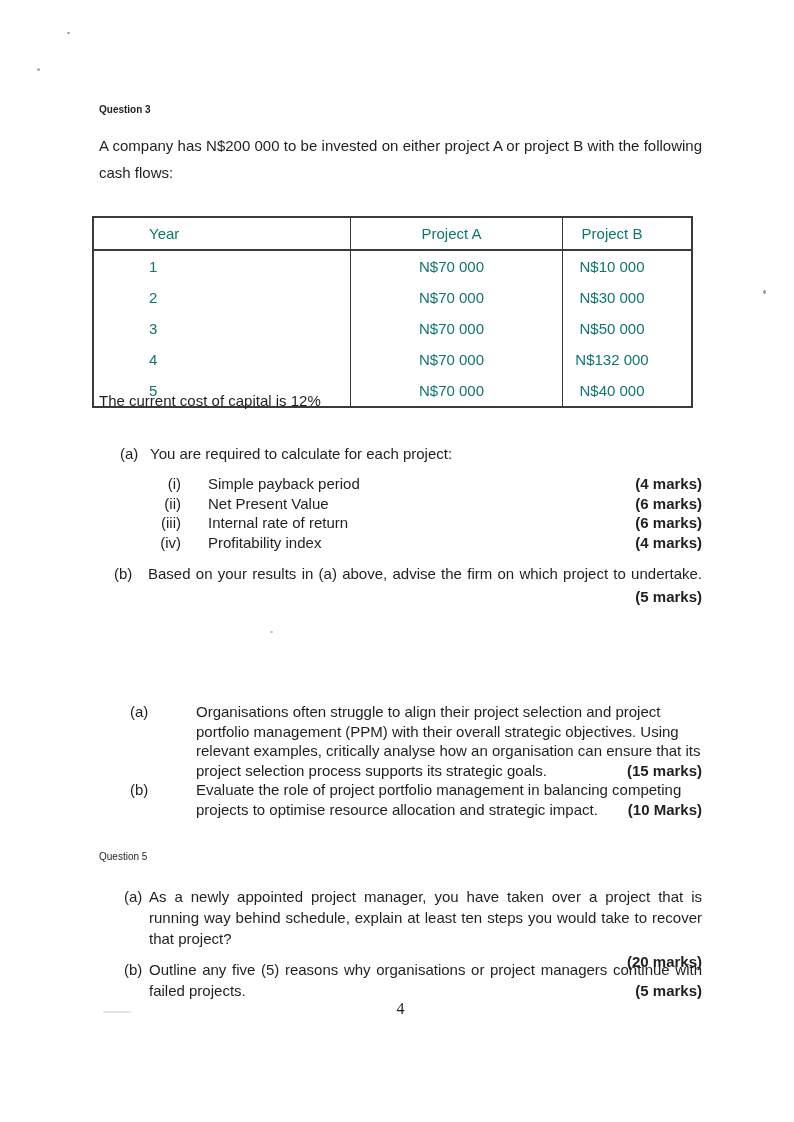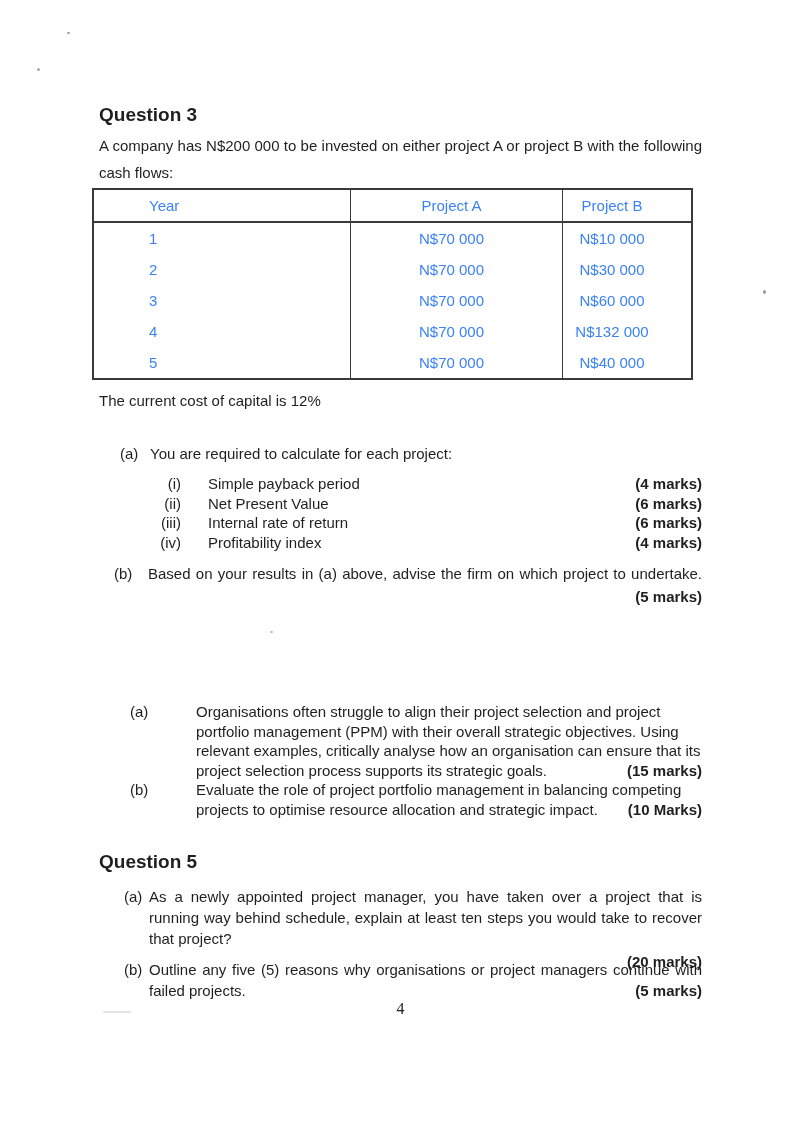--- a/index.html
+++ b/index.html
@@ -15,44 +15,45 @@
   }
   .content {
     position: absolute;
     left: 99px;
     top: 0;
     width: 603px;
     height: 1122px;
   }
   .block { position: absolute; left: 0; right: 0; margin: 0; }
 
-  .qh { top: 0; font-size: 19px; font-weight: bold; }
+  .qh { top: 0; font-size: 10px; font-weight: bold; }
   .q3-heading   { top: 104px; }
   .q3-intro     { top: 132px; line-height: 27px; text-align: justify; }
   .table-wrap   { top: 188px; left: -7px; right: auto; width: 601px; }
   .cost-line    { top: 391px; line-height: 20px; }
   .q3-parta     { top: 444px; line-height: 20px; }
   .q3-list      { top: 474px; }
   .q3-partb     { top: 563px; }
   .section-b    { top: 639px; font-weight: bold; }
   .q4-heading   { top: 671px; font-weight: bold; }
   .q4-body      { top: 702px; }
-  .q5-heading   { top: 851px; font-weight: bold; }
+  .q5-heading   { top: 851px; font-weight: normal; }
   .q5-parta     { top: 886px; }
   .q5-partb     { top: 959px; }
   .page-number  { top: 1000px; text-align: center; font-family: "Liberation Serif", serif; font-size: 16px; }
 
   
   table.cash {
     border-collapse: collapse;
     table-layout: fixed;
     width: 601px;
     border: 2px solid #3a3a3a;
     font-size: 15px;
-    color: #3b82f6;
+    color: #0f766e;
+    margin-top: 28px;
   }
   table.cash th, table.cash td { font-weight: normal; padding: 0; vertical-align: middle; }
   table.cash th + th, table.cash td + td { border-left: 1px solid #3a3a3a; }
   table.cash thead th { height: 31px; border-bottom: 2px solid #3a3a3a; }
   table.cash tbody td { height: 31px; }
   .col-year    { width: 201px; text-align: left; padding-left: 55px !important; }
   .col-proj-a  { width: 201px; text-align: center; padding-right: 10px !important; }
   .col-proj-b  { text-align: center; padding-right: 30px !important; }
 
   
@@ -124,21 +125,21 @@
             <td class="col-proj-b">N$10 000</td>
           </tr>
           <tr>
             <td class="col-year">2</td>
             <td class="col-proj-a">N$70 000</td>
             <td class="col-proj-b">N$30 000</td>
           </tr>
           <tr>
             <td class="col-year">3</td>
             <td class="col-proj-a">N$70 000</td>
-            <td class="col-proj-b">N$60 000</td>
+            <td class="col-proj-b">N$50 000</td>
           </tr>
           <tr>
             <td class="col-year">4</td>
             <td class="col-proj-a">N$70 000</td>
             <td class="col-proj-b">N$132 000</td>
           </tr>
           <tr>
             <td class="col-year">5</td>
             <td class="col-proj-a">N$70 000</td>
             <td class="col-proj-b">N$40 000</td>

